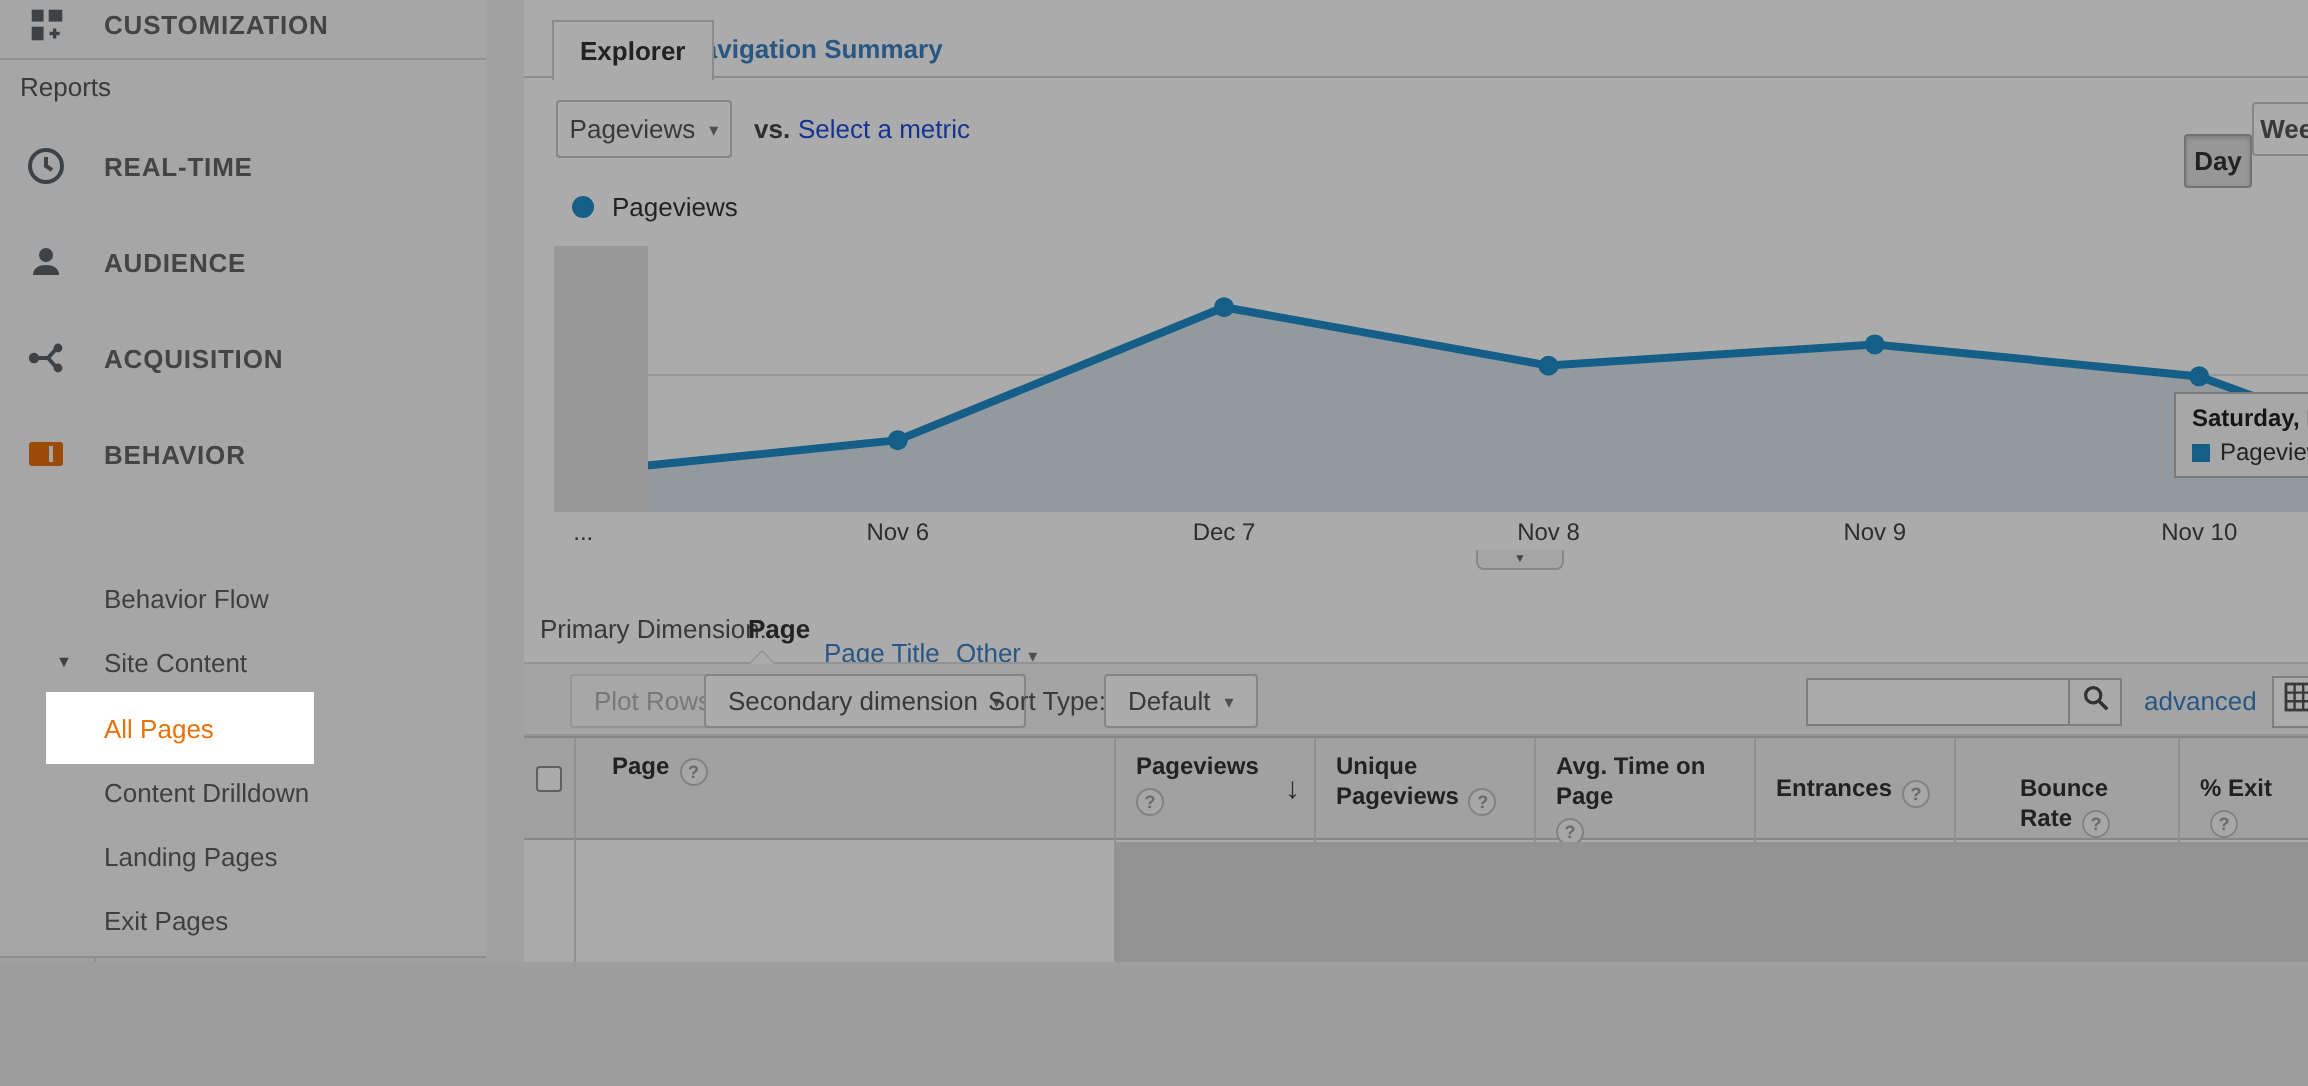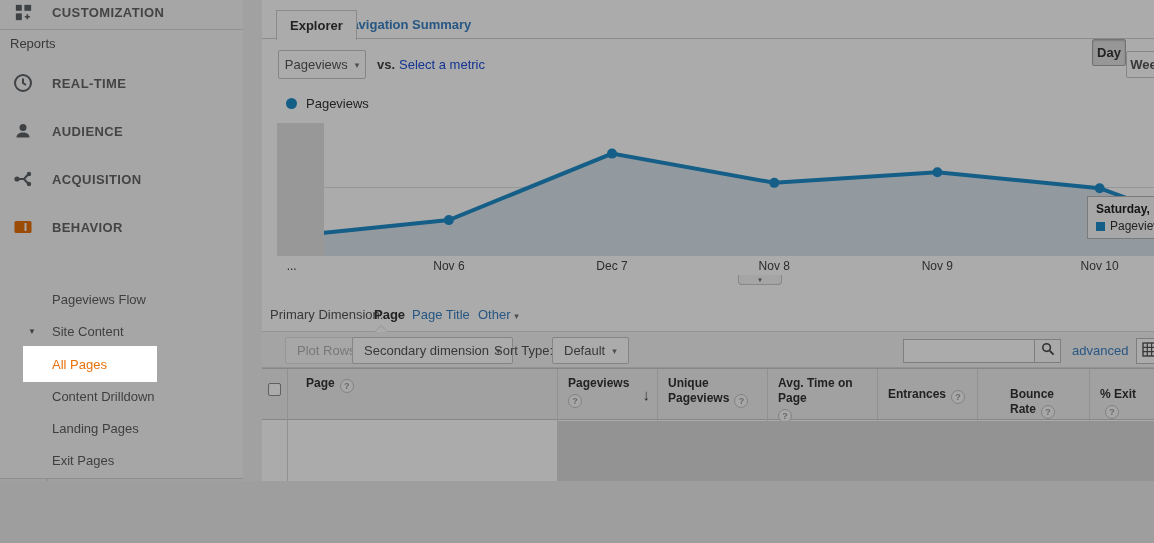--- a/index.html
+++ b/index.html
@@ -37,21 +37,21 @@
               font-size:13px; font-weight:bold; color:#3c82c4; cursor:pointer; }
 
   .btn { display:inline-flex; align-items:center; justify-content:center; gap:7px; background:#fff;
          border:1px solid #c6c6c6; border-radius:2px; font-size:13px; color:#555; cursor:pointer; }
   .caret { font-size:9px; color:#777; }
 
   .metric-btn { position:absolute; left:16px; top:50px; width:88px; height:29px; }
   .vs-label { position:absolute; left:115px; top:57px; font-size:13px; font-weight:bold; color:#444; }
   .select-metric { position:absolute; left:137px; top:57px; font-size:13px; color:#1d4ed8; cursor:pointer; }
 
-  .gran-day  { position:absolute; left:830px; top:39px; width:34px; height:27px; background:#e2e2e2;
+  .gran-day  { position:absolute; left:830px; top:67px; width:34px; height:27px; background:#e2e2e2;
                border-color:#ababab; box-shadow:inset 0 1px 2px rgba(0,0,0,.18); font-weight:bold; color:#333; }
   .gran-week { position:absolute; left:864px; top:51px; width:42px; height:27px; font-weight:bold; }
 
   .legend { position:absolute; left:24px; top:96px; display:flex; align-items:center; gap:9px; }
   .legend-dot { width:11px; height:11px; border-radius:50%; background:#1f8dc9; }
   .legend-label { font-size:13px; color:#333; }
 
   .chart { position:absolute; left:15px; top:123px; width:877px; height:133px; border-bottom:1px solid #8f8f8f; }
   .chart svg { position:absolute; left:0; top:0; }
   .gridline { position:absolute; left:0; top:64px; width:877px; height:1px; background:#e0e0e0; }
@@ -67,21 +67,21 @@
   .xtick { position:absolute; transform:translateX(-50%); font-size:12px; color:#444; white-space:nowrap; }
   .xtick.left-align { transform:none; }
   .chart-expander { position:absolute; left:476px; top:275px; width:44px; height:10px; background:#f6f6f6;
                     border:1px solid #c9c9c9; border-top:none; border-radius:0 0 4px 4px;
                     display:flex; align-items:center; justify-content:center; cursor:pointer; }
   .chart-expander span { font-size:6px; color:#666; line-height:0; }
 
   .dim-row { position:absolute; left:0; top:303px; width:892px; height:24px; }
   .dim-label { position:absolute; left:8px; top:4px; font-size:13px; color:#555; }
   .dim-opt-active { position:absolute; left:112px; top:4px; font-size:13px; font-weight:bold; color:#333; cursor:pointer; }
-  .dim-opt { position:absolute; top:4px; font-size:13px; color:#3c82c4; cursor:pointer; }
+  .dim-opt { position:absolute; top:16px; font-size:13px; color:#3c82c4; cursor:pointer; }
 
   .toolstrip { position:absolute; left:0; top:331px; width:892px; height:37px; background:#f5f5f5;
                border-top:1px solid #dcdcdc; border-bottom:1px solid #dcdcdc; }
   .strip-caret { position:absolute; left:112px; top:-7px; width:0; height:0;
                  border-left:7px solid transparent; border-right:7px solid transparent; border-bottom:7px solid #dcdcdc; }
   .strip-caret:after { content:""; position:absolute; left:-6px; top:1px; width:0; height:0;
                  border-left:6px solid transparent; border-right:6px solid transparent; border-bottom:6px solid #fff; }
   .plot-rows { position:absolute; left:23px; top:5px; height:27px; padding:0 11px; color:#b3b3b3;
                border-color:#dedede; background:#fafafa; cursor:default; }
   .secondary-dim { position:absolute; left:90px; top:5px; height:27px; padding:0 11px; }
@@ -187,21 +187,21 @@
       <span class="side-icon">
         <svg width="20" height="20" viewBox="0 0 20 20">
           <rect x="1.5" y="4" width="17" height="12" rx="1.5" fill="#e8710a"></rect>
           <rect x="11.5" y="6" width="2" height="8" fill="#f8f8f8"></rect>
         </svg>
       </span>
       <span class="side-caps">BEHAVIOR</span>
     </div>
 
     <div class="side-row" style="top:288px;">
-      <span class="side-sub">Pageviews Flow</span>
+      <span class="side-sub">Behavior Flow</span>
     </div>
     <div class="side-row" style="top:320px;">
       <span class="tri">▼</span>
       <span class="side-sub">Site Content</span>
     </div>
     <div class="side-row" style="top:417px;">
       <span class="side-sub">Landing Pages</span>
     </div>
     <div class="side-row" style="top:385px;">
       <span class="side-sub">Content Drilldown</span>

